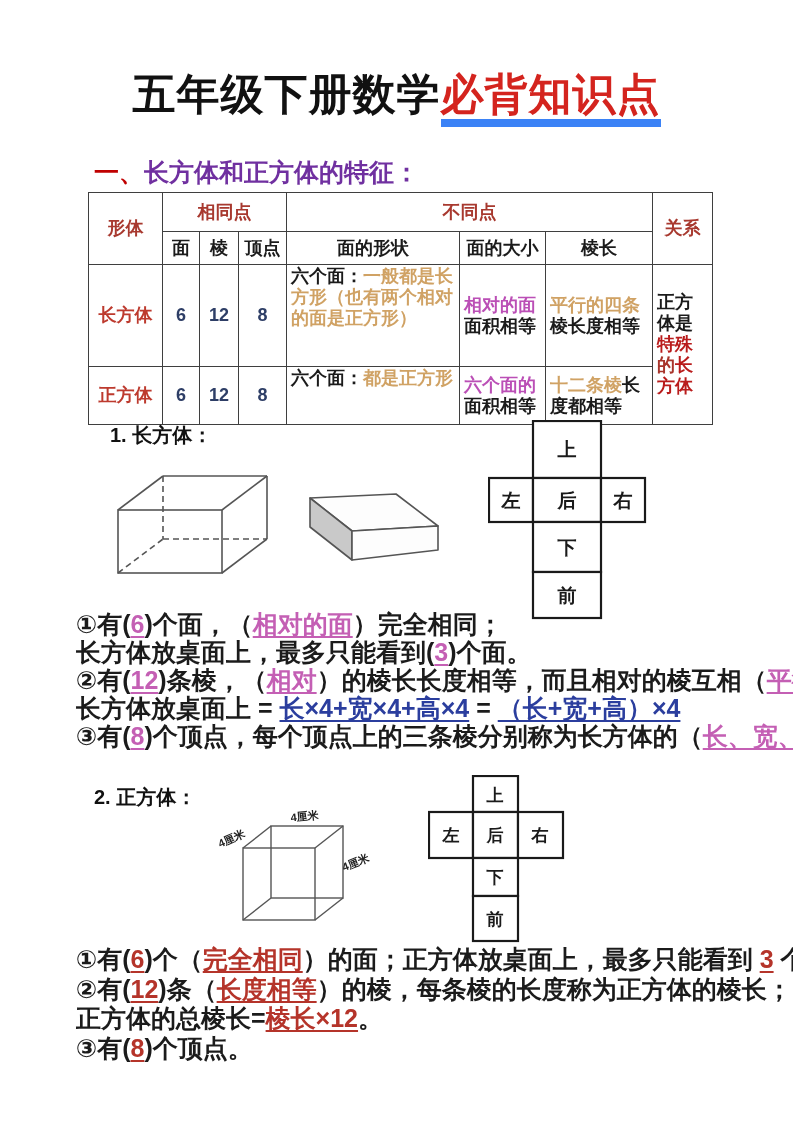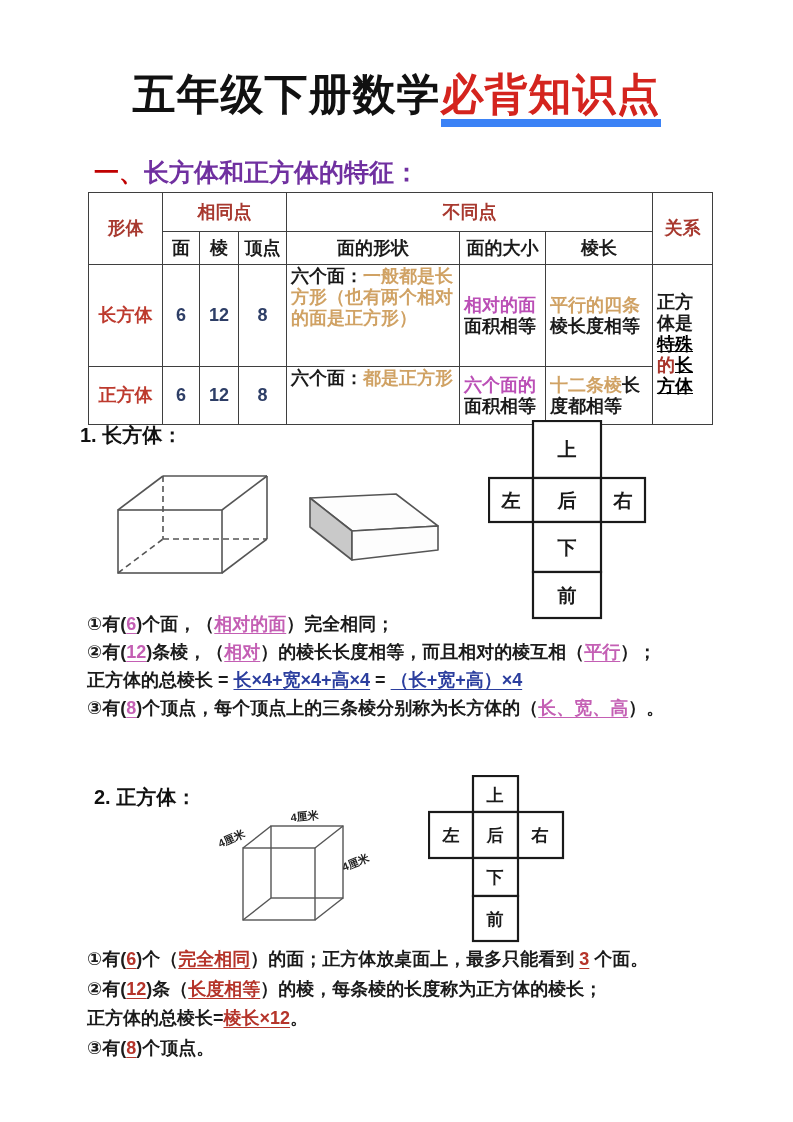--- a/index.html
+++ b/index.html
@@ -26,31 +26,31 @@
   .hblk{color:#1b1b1b;text-align:center;font-weight:700;}
   .rowname{color:#bd3a2e;text-align:center;font-size:18px;}
   .num-navy{color:#2e3e66;text-align:center;font-size:18px;}
   td.left{text-align:left;}
   td.topv{vertical-align:top;}
 
   
   .c-k{color:#1b1b1b;}
   .c-o{color:#d0a264;}
   .c-m{color:#bb4fb6;}
-  .c-v{color:#000000;text-decoration:underline;}
+  .c-v{color:#b91c1c;}
   .c-d{color:#a8352c;}
   .c-p{color:#c45fb4;text-decoration:underline;text-underline-offset:3px;}
   .c-b{color:#2b3e9e;text-decoration:underline;text-underline-offset:3px;}
   .c-r{color:#b5342a;text-decoration:underline;text-underline-offset:3px;}
 
   
   .subhead{font-size:20px;font-weight:800;color:#111;white-space:nowrap;}
 
   
-  .para{left:87px;width:640px;font-size:18px;font-weight:600;}
+  .para{left:76px;width:640px;font-size:25px;font-weight:600;}
   .para .pline{white-space:nowrap;}
   #para1 .pline{line-height:28px;}
   #para2 .pline{line-height:29.5px;}
 
   svg text{font-family:"Liberation Sans","DejaVu Sans",sans-serif;}
   .netlabel{font-size:19px;font-weight:700;fill:#1a1a1a;}
   .netlabel2{font-size:17px;font-weight:700;fill:#1a1a1a;}
   .edgelabel{font-size:11px;font-weight:700;fill:#222;}
 </style>
 </head>
@@ -107,21 +107,21 @@
       <td class="num-navy">12</td>
       <td class="num-navy">8</td>
       <td class="left topv"><span class="c-k">六个面：</span><span class="c-o">都是正方形</span></td>
       <td class="left"><span class="c-m">六个面的</span><span class="c-k">面积相等</span></td>
       <td class="left"><span class="c-o">十二条棱</span><span class="c-k">长度都相等</span></td>
     </tr>
   </tbody>
     </table>
 </div>
 
-<div class="abs subhead" style="top:422px;left:80px;">1. 长方体：</div>
+<div class="abs subhead" style="top:422px;left:110px;">1. 长方体：</div>
 
 <svg class="abs" style="top:468px;left:110px;" width="165" height="112" viewBox="0 0 165 112">
   <g fill="none" stroke="#555" stroke-width="1.6">
     <rect x="8" y="42" width="104" height="63"></rect>
     <line x1="8" y1="42" x2="53" y2="8"></line>
     <line x1="112" y1="42" x2="157" y2="8"></line>
     <line x1="53" y1="8" x2="157" y2="8"></line>
     <line x1="157" y1="8" x2="157" y2="71"></line>
     <line x1="112" y1="105" x2="157" y2="71"></line>
     <g stroke-dasharray="6,4">
@@ -152,22 +152,23 @@
   <text class="netlabel" x="79" y="36" text-anchor="middle">上</text>
   <text class="netlabel" x="23" y="87" text-anchor="middle">左</text>
   <text class="netlabel" x="79" y="87" text-anchor="middle">后</text>
   <text class="netlabel" x="135" y="87" text-anchor="middle">右</text>
   <text class="netlabel" x="79" y="134" text-anchor="middle">下</text>
   <text class="netlabel" x="79" y="182" text-anchor="middle">前</text>
 </svg>
 
 <div id="para1" class="abs para" style="top:610px;">
   <div class="pline"><span class="c-k">①有(</span><span class="c-p">6</span><span class="c-k">)个面，（</span><span class="c-p">相对的面</span><span class="c-k">）完全相同；</span></div>
+  <div class="pline"><span class="c-k">长方体放桌面上，最多只能看到(</span><span class="c-p">3</span><span class="c-k">)个面。</span></div>
   <div class="pline"><span class="c-k">②有(</span><span class="c-p">12</span><span class="c-k">)条棱，（</span><span class="c-p">相对</span><span class="c-k">）的棱长长度相等，而且相对的棱互相（</span><span class="c-p">平行</span><span class="c-k">）；</span></div>
-  <div class="pline"><span class="c-k">正方体的总棱长 = </span><span class="c-b">长×4+宽×4+高×4</span><span class="c-k"> = </span><span class="c-b">（长+宽+高）×4</span></div>
+  <div class="pline"><span class="c-k">长方体放桌面上 = </span><span class="c-b">长×4+宽×4+高×4</span><span class="c-k"> = </span><span class="c-b">（长+宽+高）×4</span></div>
   <div class="pline"><span class="c-k">③有(</span><span class="c-p">8</span><span class="c-k">)个顶点，每个顶点上的三条棱分别称为长方体的（</span><span class="c-p">长、宽、高</span><span class="c-k">）。</span></div>
 </div>
 
 <div class="abs subhead" style="top:784px;left:94px;">2. 正方体：</div>
 
 <svg class="abs" style="top:808px;left:205px;" width="170" height="130" viewBox="0 0 170 130">
   <g fill="none" stroke="#555" stroke-width="1.4">
     <rect x="38" y="40" width="72" height="72"></rect>
     <rect x="66" y="18" width="72" height="72"></rect>
     <line x1="38" y1="40" x2="66" y2="18"></line>

